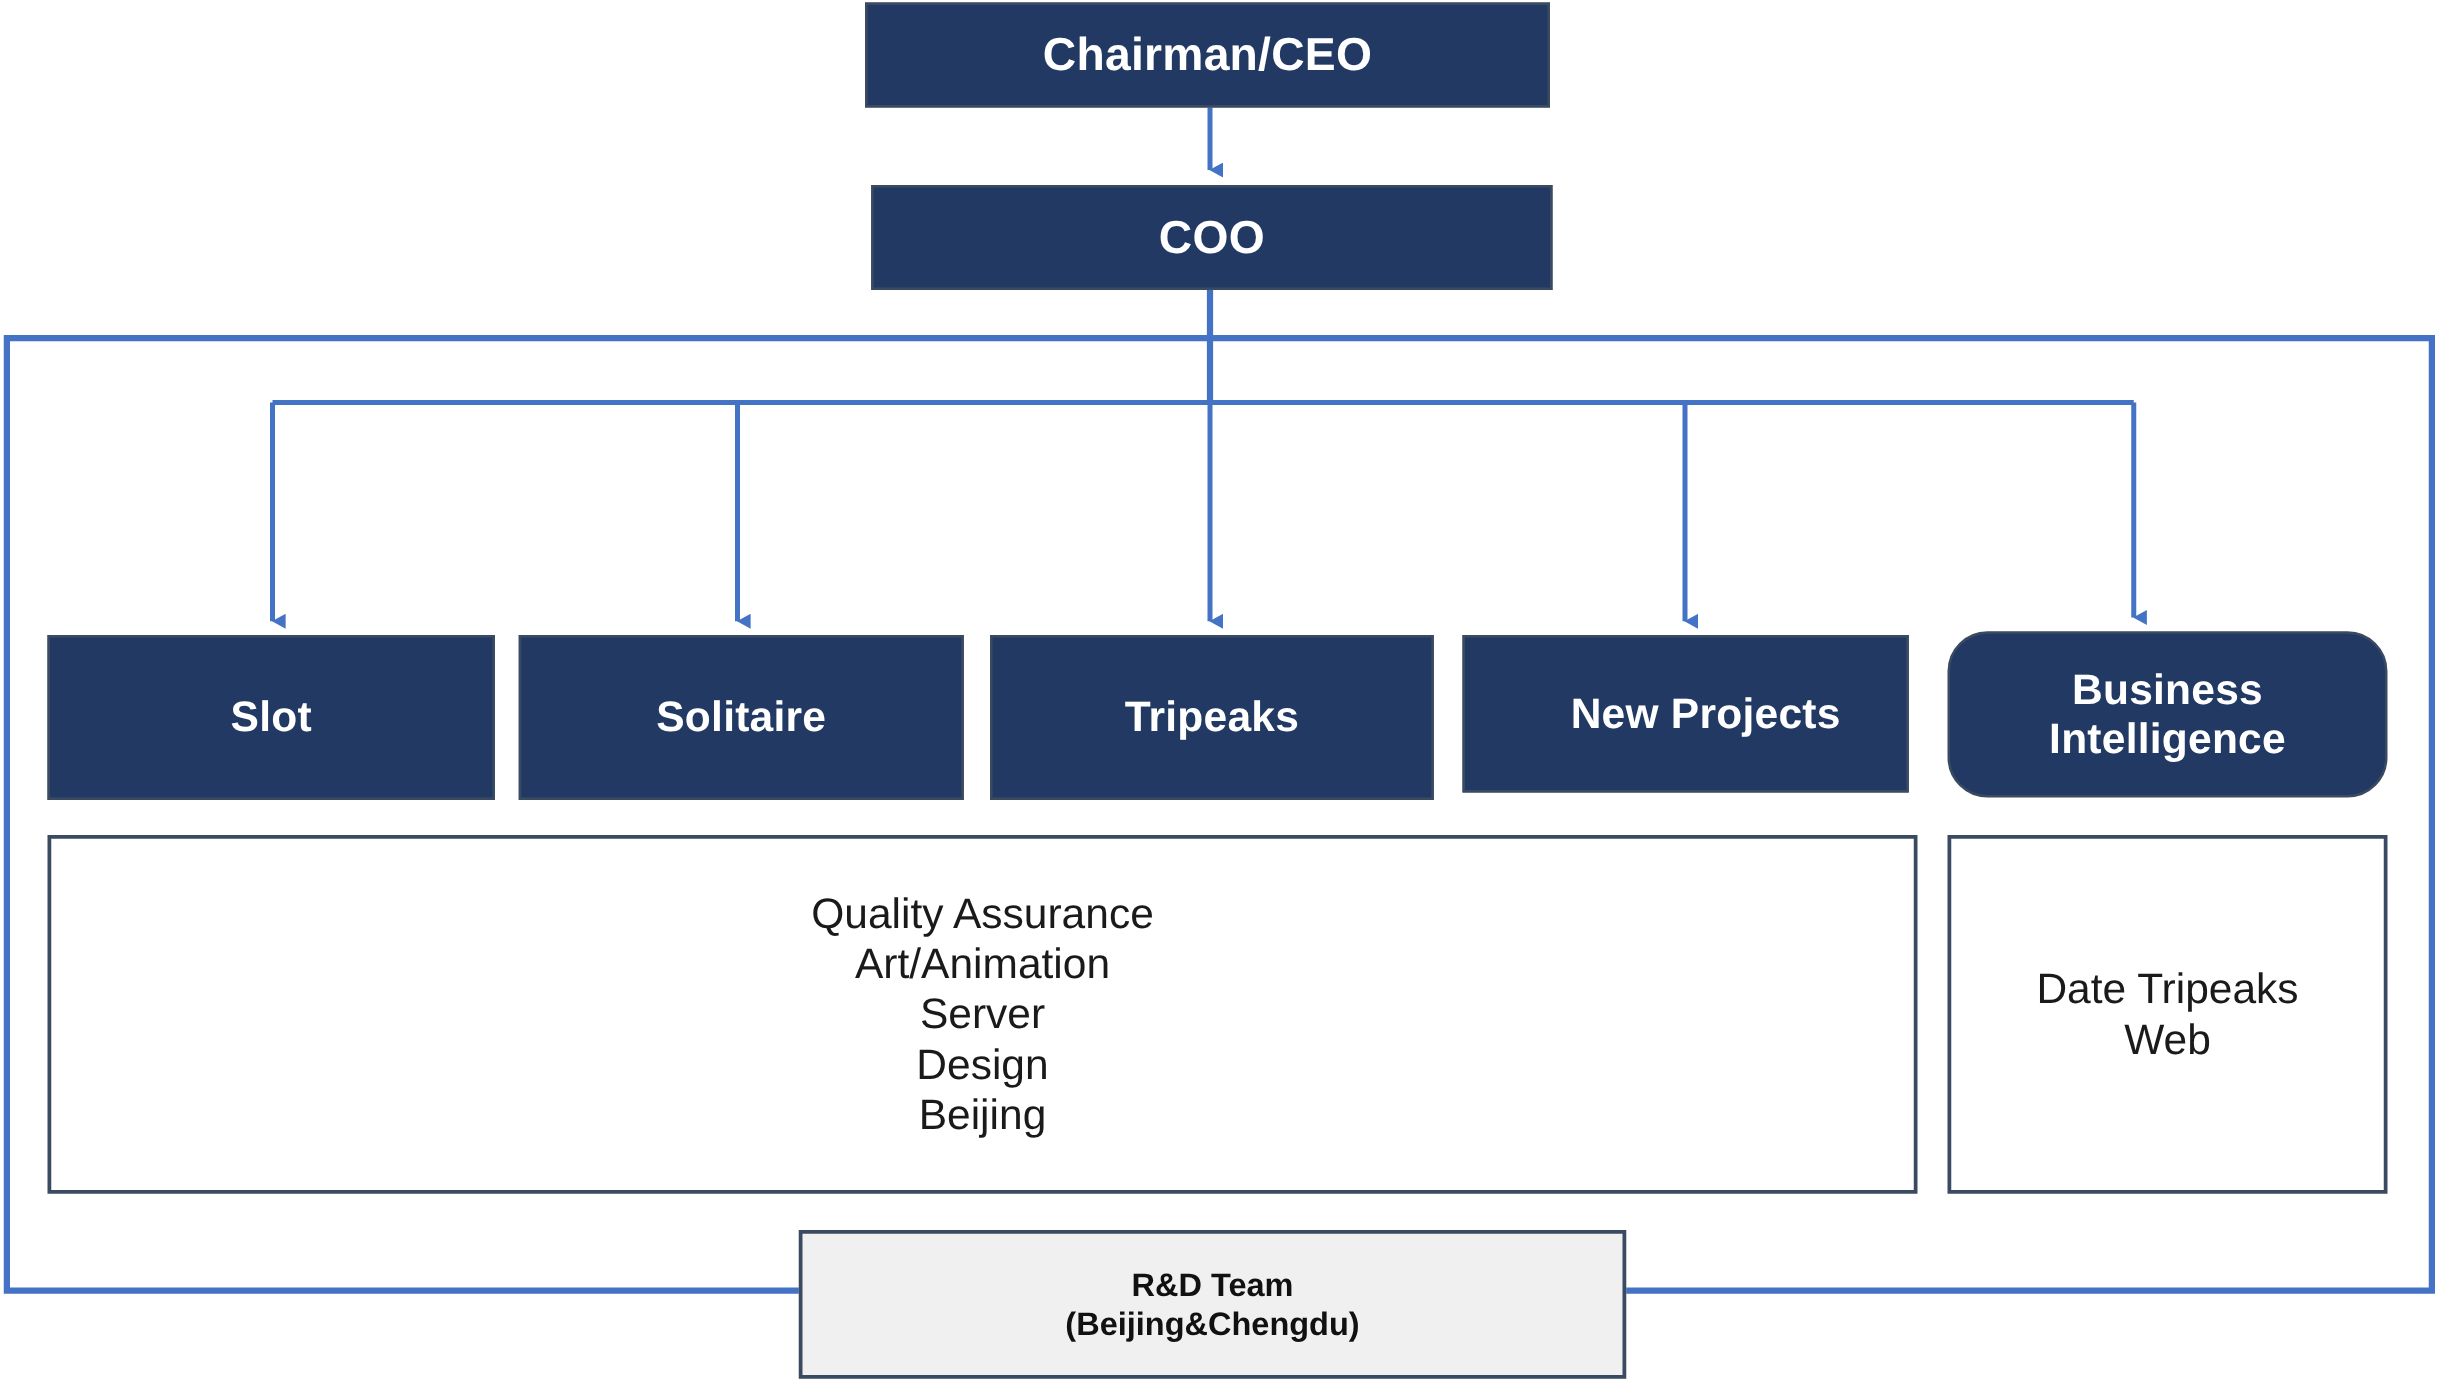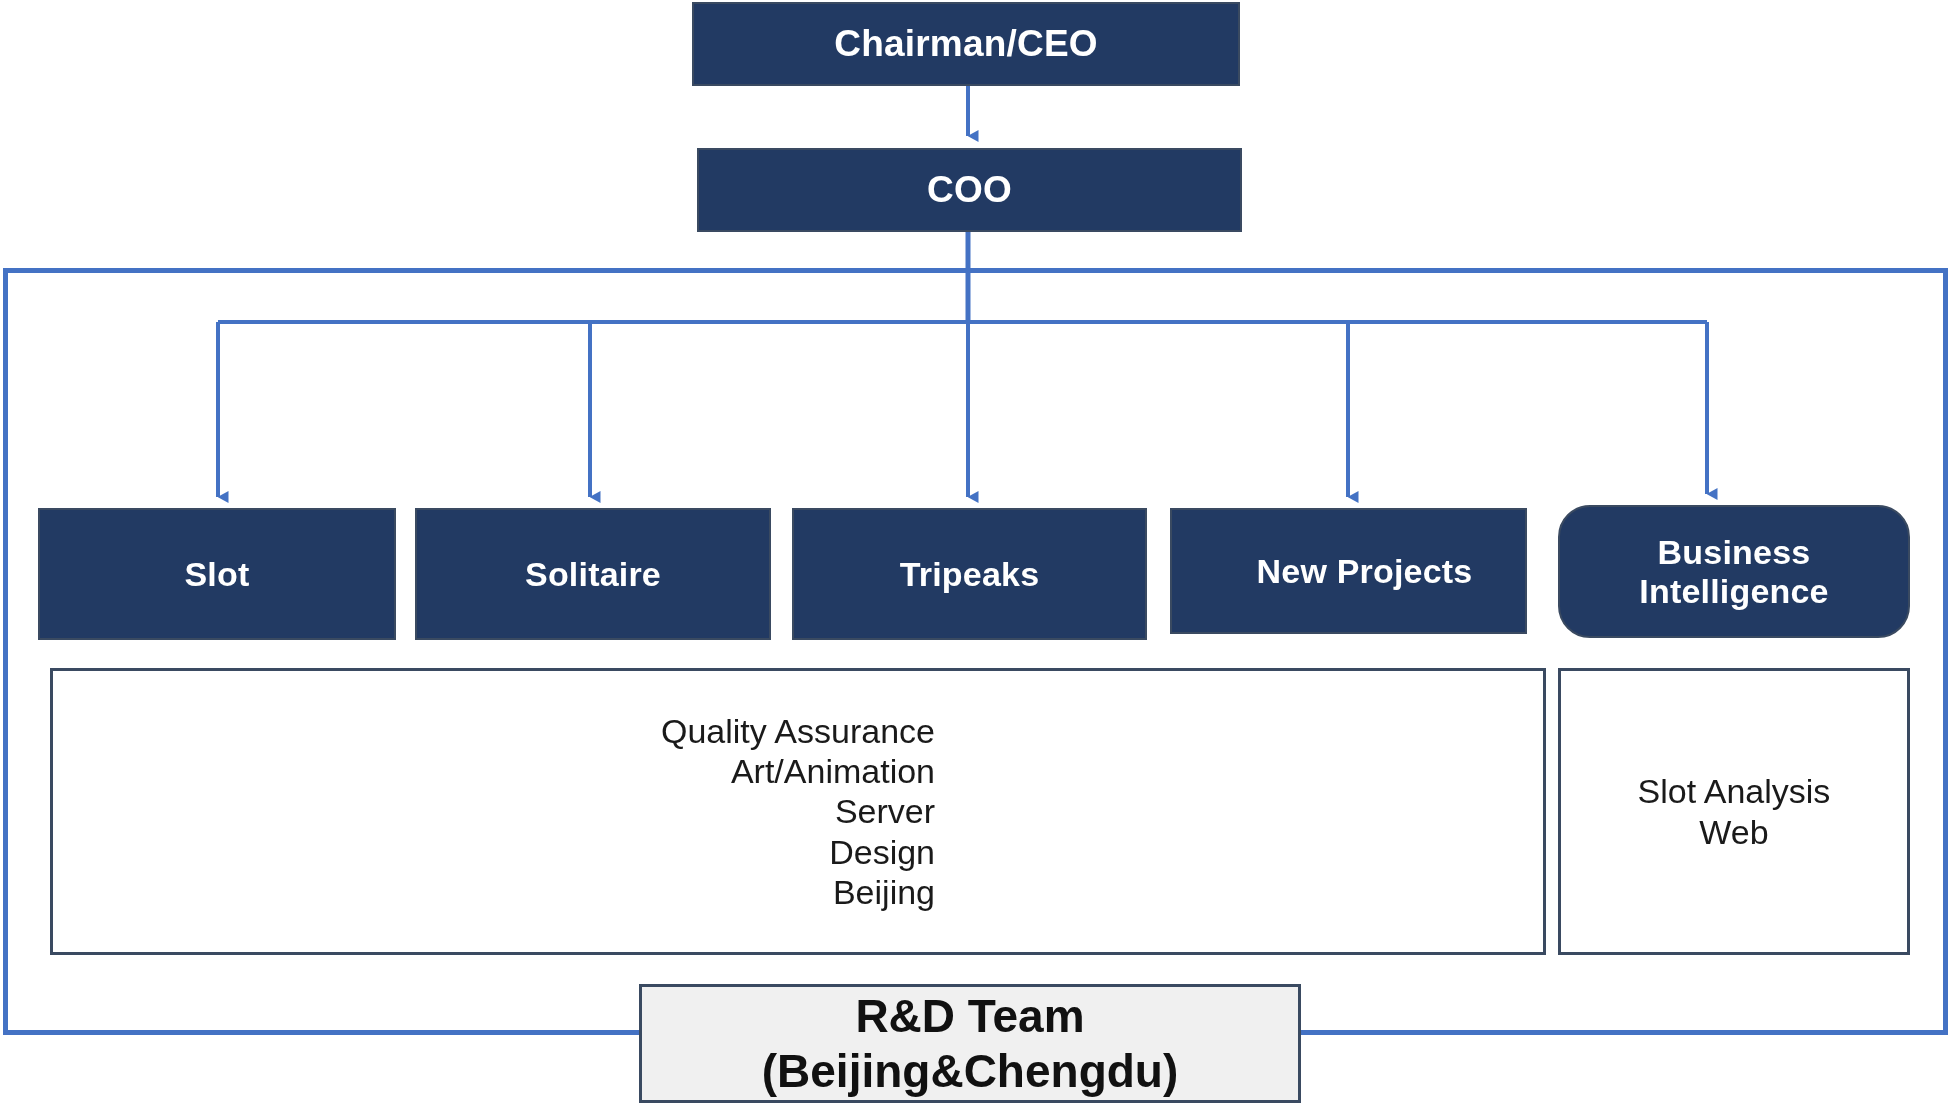--- a/index.html
+++ b/index.html
@@ -79,21 +79,21 @@
     border: 3px solid #3A4A61;
     box-sizing: border-box;
     display: flex;
     align-items: center;
     justify-content: center;
     text-align: center;
     color: #1a1a1a;
     font-size: 34px;
     line-height: 1.18;
   }
-  #sub-general { left: 50px;   top: 668px; width: 1496px; height: 287px; text-align: right; }
+  #sub-general { left: 38px;   top: 668px; width: 1496px; height: 287px; }
   #sub-bi      { left: 1558px; top: 668px; width: 352px;  height: 287px; }
 
   .sub-lines { display: block; }
   .sub-lines span { display: block; white-space: pre; }
 
   
   #box-rnd {
     position: absolute;
     left: 639px;
     top: 984px;
@@ -101,21 +101,21 @@
     height: 119px;
     background: #F0F0F0;
     border: 3px solid #3A4A61;
     box-sizing: border-box;
     display: flex;
     align-items: center;
     justify-content: center;
     text-align: center;
     color: #111111;
     font-weight: bold;
-    font-size: 46px;
+    font-size: 26px;
     line-height: 1.18;
     z-index: 5;
   }
   #box-rnd .sub-lines span { white-space: pre; }
 </style>
 </head>
 <body>
 
 <div id="canvas">
 
@@ -193,21 +193,21 @@
       <span>Quality Assurance</span>
       <span>Art/Animation</span>
       <span>Server</span>
       <span>Design</span>
       <span>Beijing</span>
     </span>
   </div>
 
   <div class="sub-box" id="sub-bi">
     <span class="sub-lines">
-      <span>Slot Analysis</span>
+      <span>Date Tripeaks</span>
       <span>Web</span>
     </span>
   </div>
 
   <div id="box-rnd">
     <span class="sub-lines">
       <span>R&amp;D Team</span>
       <span>(Beijing&amp;Chengdu)</span>
     </span>
   </div>

